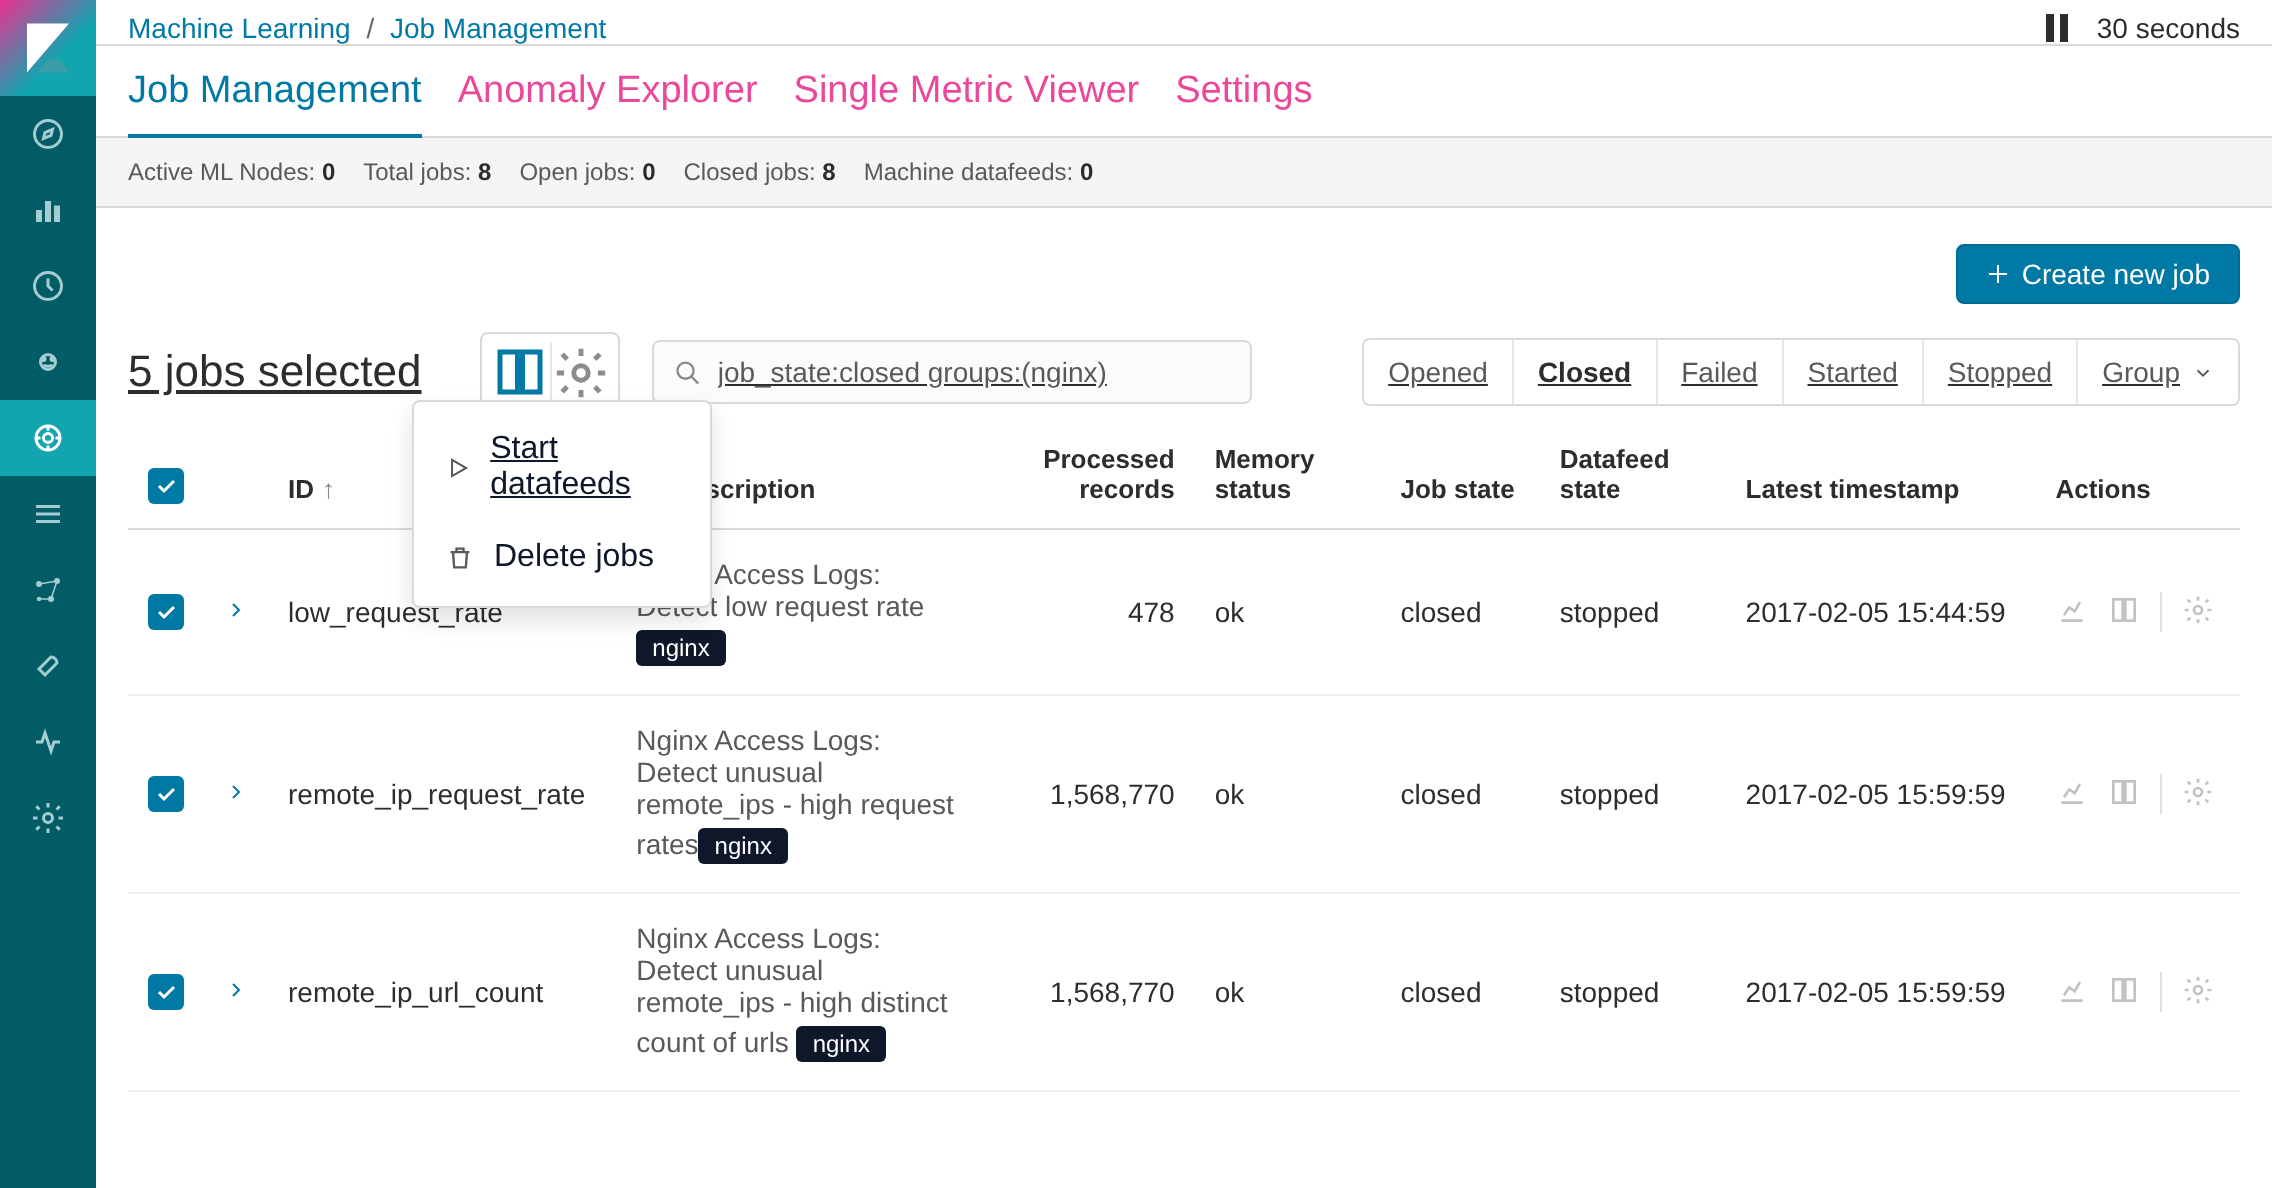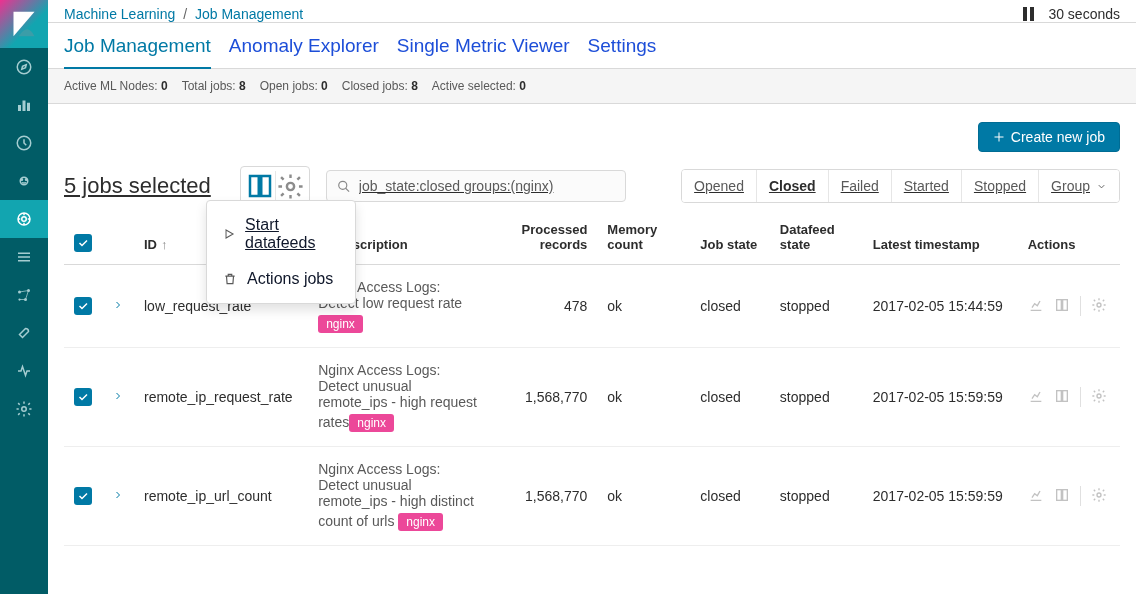--- a/index.html
+++ b/index.html
@@ -17,21 +17,21 @@
 .main { flex: 1; display: flex; flex-direction: column; overflow: hidden; }
 
 .topbar { display: flex; align-items: center; padding: 6px 16px 0 16px; border-bottom: 1px solid #d9d9d9; gap: 24px; }
 .breadcrumb { font-size: 14px; color: #0079a5; }
 .breadcrumb .sep { color: #666; margin: 0 4px; }
 .topbar .right { margin-left: auto; display: flex; align-items: center; gap: 14px; color: #2d2d2d; }
 .pause-icon { display: inline-flex; gap: 3px; }
 .pause-icon span { width: 4px; height: 14px; background: #2d2d2d; }
 
 .tabs { display: flex; gap: 18px; padding: 6px 16px 0 16px; border-bottom: 1px solid #d9d9d9; }
-.tab { font-size: 19px; color: #1d4ed8; padding: 6px 0 10px 0; cursor: pointer; }
+.tab { font-size: 19px; color: #ec4899; padding: 6px 0 10px 0; cursor: pointer; }
 .tab.active { color: #0079a5; border-bottom: 2px solid #0079a5; margin-bottom: -1px; }
 
 .statsbar { background: #f5f5f5; padding: 10px 16px; border-bottom: 1px solid #d9d9d9; font-size: 12px; color: #595959; display: flex; gap: 14px; }
 .statsbar b { color: #2d2d2d; font-weight: 600; }
 
 .content { padding: 18px 16px 0 16px; position: relative; }
 
 .toprow { display: flex; align-items: center; justify-content: flex-end; margin-bottom: 14px; }
 .btn-primary { background: #0079a5; color: #fff; border: 1px solid #006c94; border-radius: 4px; padding: 6px 14px; font-size: 14px; cursor: pointer; display: inline-flex; align-items: center; gap: 6px; }
 
@@ -55,21 +55,21 @@
 .table th.right { text-align: right; }
 .table td { padding: 14px 10px; vertical-align: middle; border-bottom: 1px solid #eee; font-size: 14px; color: #2d2d2d; }
 .table td.right { text-align: right; }
 .table td.desc { color: #595959; max-width: 180px; }
 
 .chk { width: 18px; height: 18px; border-radius: 3px; background: #0079a5; display: inline-flex; align-items: center; justify-content: center; }
 .chk svg { width: 12px; height: 12px; }
 .expand-caret { color: #0079a5; cursor: pointer; }
 .sort-arrow { color: #888; margin-left: 4px; }
 
-.badge { display: inline-block; background: #ec4899; color: #fff; font-size: 12px; padding: 2px 8px; border-radius: 3px; margin-top: 4px; }
+.badge { display: inline-block; background: #0f172a; color: #fff; font-size: 12px; padding: 2px 8px; border-radius: 3px; margin-top: 4px; }
 
 .row-actions { display: flex; gap: 10px; color: #c2c2c2; align-items: center; }
 .row-actions .divider { width: 1px; height: 20px; background: #e0e0e0; }
 .row-actions svg { width: 16px; height: 16px; }
 
 .popover { position: absolute; background: #fff; border: 1px solid #d9d9d9; border-radius: 4px; box-shadow: 0 6px 12px rgba(0,0,0,0.12); padding: 6px 0; z-index: 20; }
 .popover .popitem { padding: 9px 16px; display: flex; align-items: center; gap: 10px; cursor: pointer; font-size: 16px; color: #0f172a; }
 .popover .popitem span.underline { text-decoration: underline; }
 .popover .popitem svg { width: 14px; height: 14px; color: #595959; }
 
@@ -173,21 +173,21 @@
       <div class="tab">Anomaly Explorer</div>
       <div class="tab">Single Metric Viewer</div>
       <div class="tab">Settings</div>
     </div>
 
     <div class="statsbar">
       <span><span>Active ML Nodes:</span> <b>0</b></span>
       <span><span>Total jobs:</span> <b>8</b></span>
       <span><span>Open jobs:</span> <b>0</b></span>
       <span><span>Closed jobs:</span> <b>8</b></span>
-      <span><span>Active selected:</span> <b>0</b></span>
+      <span><span>Machine datafeeds:</span> <b>0</b></span>
     </div>
 
     <div class="content">
       <div class="toprow">
         <button class="btn-primary">
           <svg width="12" height="12" viewBox="0 0 24 24" fill="currentColor">
               <path d="M11 3h2v18h-2zM3 11h18v2H3z"></path>
             </svg>
           <span>Create new job</span>
         </button>
@@ -235,21 +235,21 @@
         <div class="popitem">
           <svg viewBox="0 0 24 24" fill="none" stroke="currentColor" stroke-width="2">
               <path d="M6 4l14 8-14 8z"></path>
             </svg>
           <span class="underline">Start datafeeds</span>
         </div>
         <div class="popitem">
           <svg viewBox="0 0 24 24" fill="none" stroke="currentColor" stroke-width="2">
               <path d="M4 7h16M9 7V4h6v3M6 7l1 13h10l1-13"></path>
             </svg>
-          <span>Actions jobs</span>
+          <span>Delete jobs</span>
         </div>
       </div>
       <svg class="cursor-hand" style="left:222px; top:123px;" viewBox="0 0 24 24">
           <path d="M9 3v10l-2-2-2 2 4 7h8l2-6-2-2-2 1V6l-2-1V4l-2-1z" fill="#fff" stroke="#000" stroke-width="1"></path>
         </svg>
 
       <table class="table">
         <thead>
           <tr>
             <th style="width:34px;"><span class="chk">
@@ -257,21 +257,21 @@
                     <path d="M5 12l5 5L20 7"></path>
                   </svg>
                 </span></th>
             <th style="width:28px;"></th>
             <th><span>ID</span><span class="sort-arrow">↑</span></th>
             <th><span style="margin-left:18px">Description</span></th>
             <th class="right">
                 <div style="max-width:80px; margin-left:auto;">Processed records</div>
               </th>
             <th>
-                <div style="max-width:70px;">Memory count</div>
+                <div style="max-width:70px;">Memory status</div>
               </th>
             <th>Job state</th>
             <th>
                 <div style="max-width:70px;">Datafeed state</div>
               </th>
             <th>Latest timestamp</th>
             <th>Actions</th>
           </tr>
         </thead>
         <tbody id="tbody">

